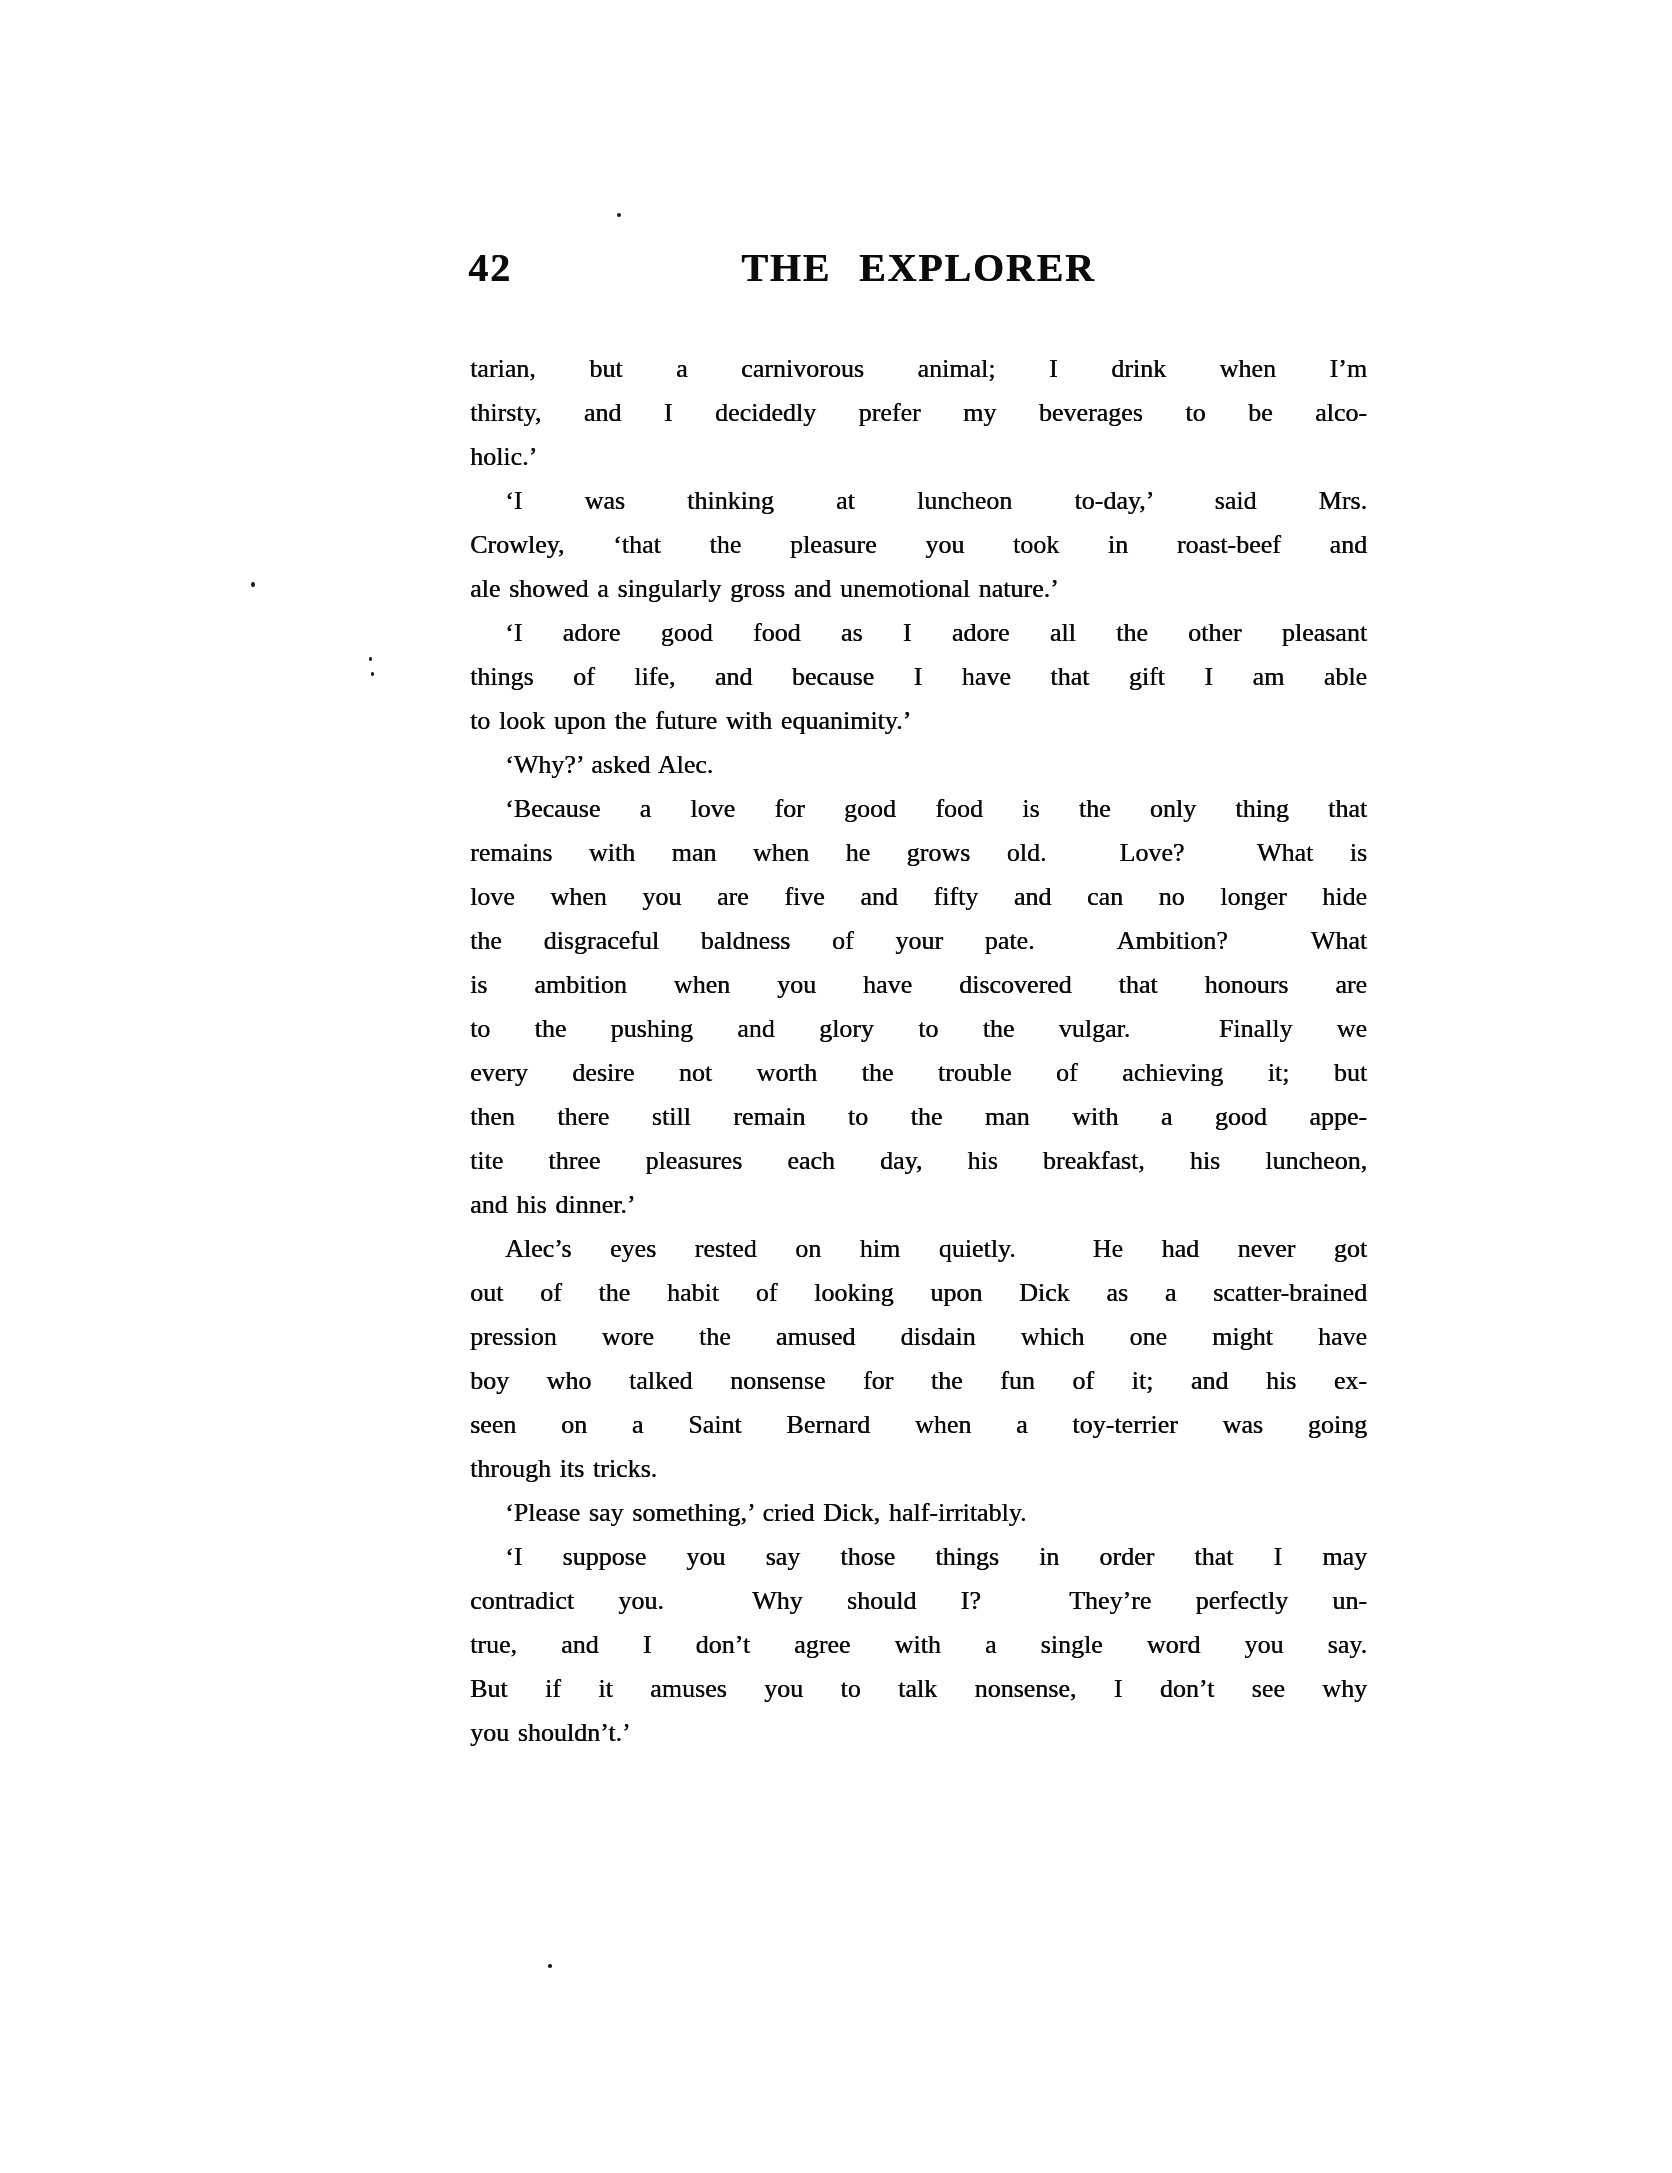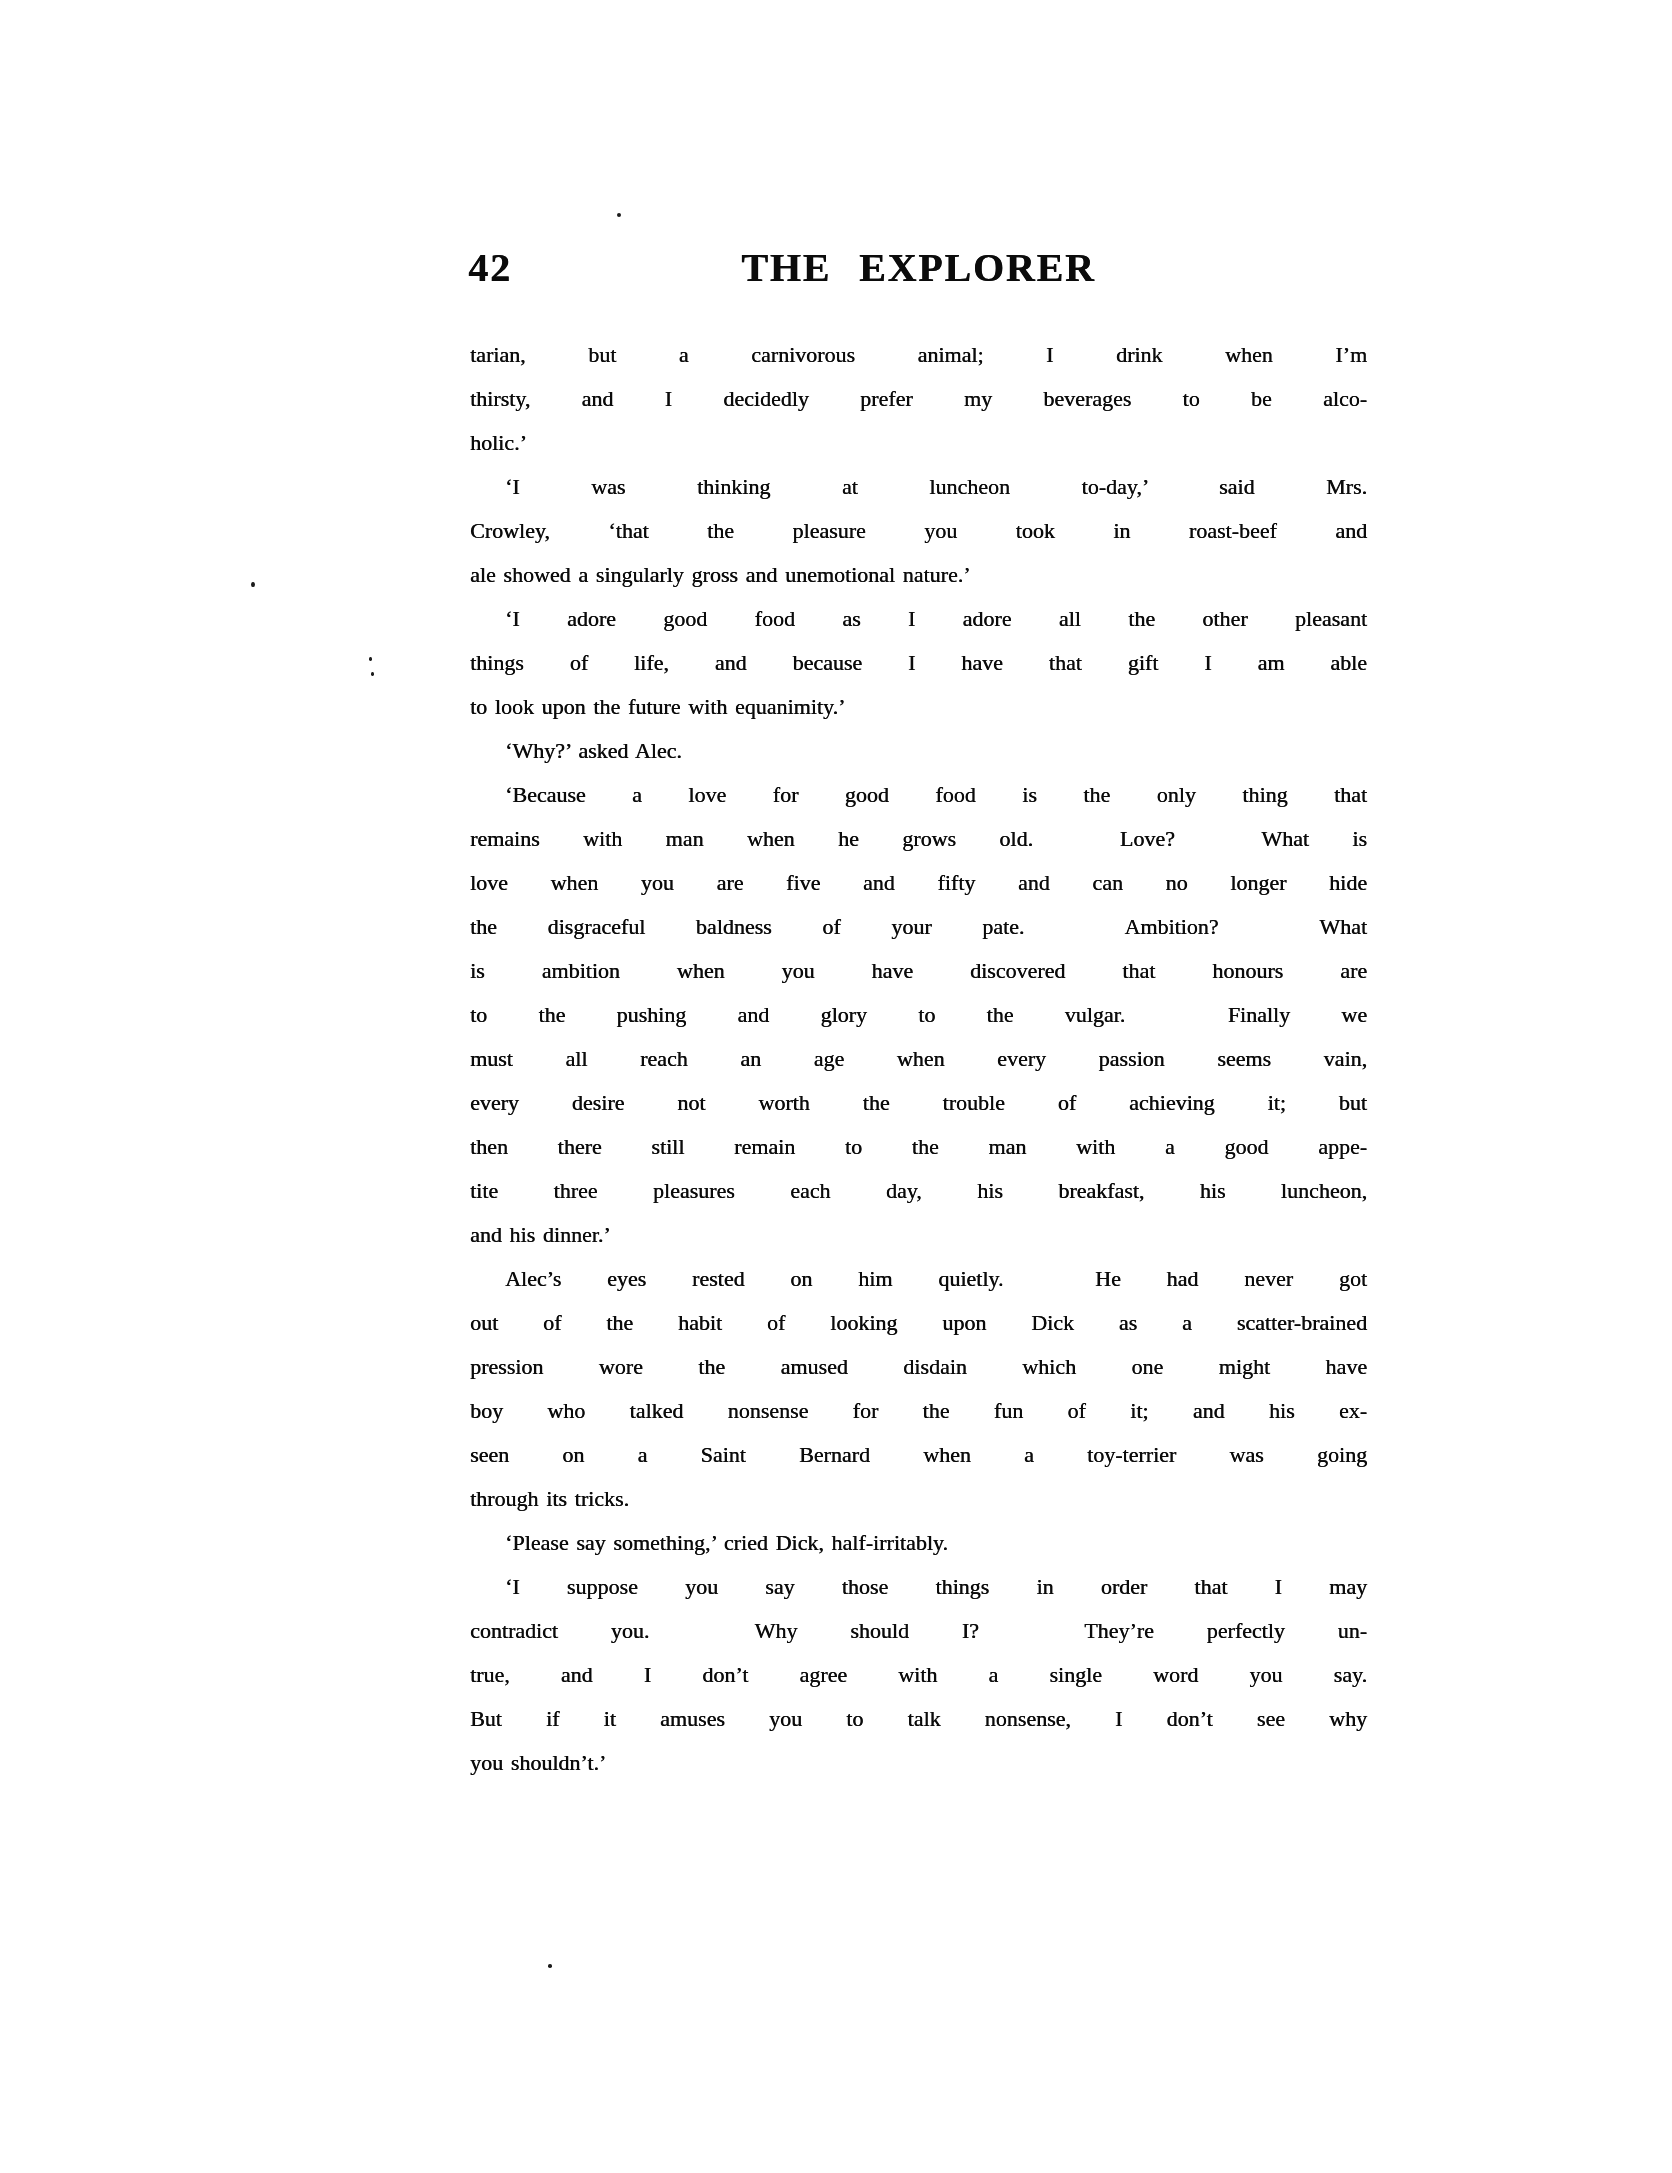--- a/index.html
+++ b/index.html
@@ -37,23 +37,23 @@
     font-family: Liberation Serif, serif;
   }
   .running-title {
     display: block;
     text-align: center;
     word-spacing: 16px;
   }
   .body-text {
     position: absolute;
     left: 0;
-    top: 89px;
+    top: 103px;
     width: 897px;
-    font-size: 22px;
+    font-size: 26px;
     line-height: 44px;
     word-spacing: 2.2px;
     text-shadow: 0.4px 0.3px 0 currentColor;
   }
   .paragraph { margin: 0; padding: 0; }
   .line {
     text-align: justify;
     text-align-last: justify;
   }
   .line.last {
@@ -115,21 +115,20 @@
         <div class="line indent last">‘Why?’ asked Alec.</div>
       </div>
 
       <div class="paragraph">
         <div class="line indent">‘Because a love for good food is the only thing that</div>
         <div class="line">remains with man when he grows old.&nbsp; Love?&nbsp; What is</div>
         <div class="line">love when you are five and fifty and can no longer hide</div>
         <div class="line">the disgraceful baldness of your pate.&nbsp; Ambition?&nbsp; What</div>
         <div class="line">is ambition when you have discovered that honours are</div>
         <div class="line">to the pushing and glory to the vulgar.&nbsp; Finally we</div>
-        <div class="line">must all reach an age when every passion seems vain,</div>
         <div class="line">every desire not worth the trouble of achieving it; but</div>
         <div class="line">then there still remain to the man with a good appe-</div>
         <div class="line">tite three pleasures each day, his breakfast, his luncheon,</div>
         <div class="line last">and his dinner.’</div>
       </div>
 
       <div class="paragraph">
         <div class="line indent">Alec’s eyes rested on him quietly.&nbsp; He had never got</div>
         <div class="line">out of the habit of looking upon Dick as a scatter-brained</div>
         <div class="line">pression wore the amused disdain which one might have</div>

